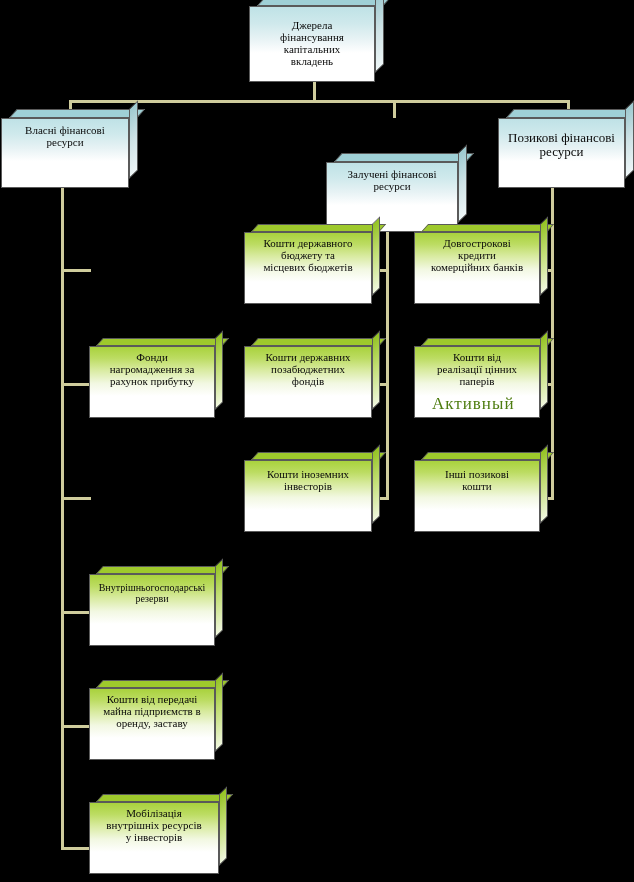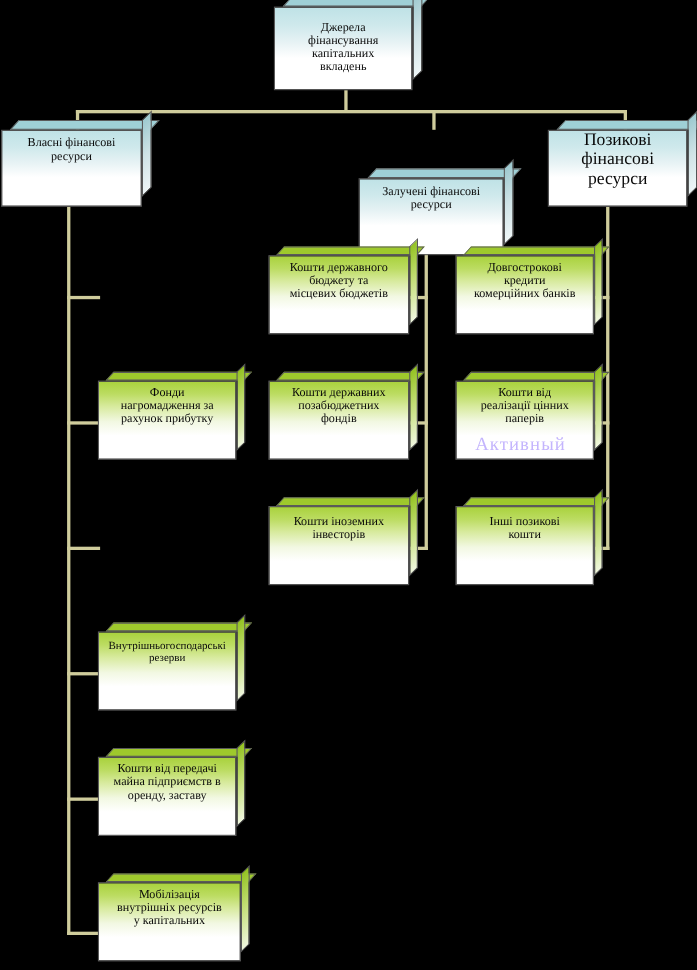--- a/index.html
+++ b/index.html
@@ -100,21 +100,21 @@
 
   .label {
     display: block;
     width: 100%;
     white-space: pre-line;
   }
 
   .watermark {
     position: absolute;
     z-index: 9;
-    color: #c4b5fd;
+    color: #4d7c0f;
     font-family: "Liberation Serif", "DejaVu Serif", serif;
     letter-spacing: 1px;
     white-space: nowrap;
   }
 </style>
 </head>
 <body>
 
 <div id="chart">
 
@@ -177,21 +177,21 @@
       <span class="label">Залучені фінансові
 ресурси</span>
     </div>
   </div>
 
   <div class="node blue" style="left:498px; top:118px; width:127px; height:70px;">
     <div class="top" style="left:8px; top:-9px; width:127px; height:9px;
                 transform:skewX(-42deg); transform-origin:bottom left;"></div>
     <div class="side" style="left:127px; top:-9px; width:9px; height:70px;
                 transform:skewY(-44deg); transform-origin:top left;"></div>
-    <div class="face" style="font-size:16px; align-items:flex-start; padding-top:0;">
+    <div class="face" style="font-size:13px; align-items:flex-start; padding-top:12px;">
       <span class="label">Позикові фінансові
 ресурси</span>
     </div>
   </div>
 
 
   <div class="node green" style="left:89px; top:346px; width:126px; height:72px;">
     <div class="top" style="left:7px; top:-8px; width:126px; height:8px;
                 transform:skewX(-42deg); transform-origin:bottom left;"></div>
     <div class="side" style="left:126px; top:-8px; width:8px; height:72px;
@@ -228,21 +228,21 @@
   </div>
 
   <div class="node green" style="left:89px; top:802px; width:130px; height:72px;">
     <div class="top" style="left:7px; top:-8px; width:130px; height:8px;
                 transform:skewX(-42deg); transform-origin:bottom left;"></div>
     <div class="side" style="left:130px; top:-8px; width:8px; height:72px;
                 transform:skewY(-44deg); transform-origin:top left;"></div>
     <div class="face" style="font-size:11px; align-items:flex-start; padding-top:5px;">
       <span class="label">Мобілізація
 внутрішніх ресурсів
-у капітальних</span>
+у інвесторів</span>
     </div>
   </div>
 
   <div class="node green" style="left:244px; top:232px; width:128px; height:72px;">
     <div class="top" style="left:7px; top:-8px; width:128px; height:8px;
                 transform:skewX(-42deg); transform-origin:bottom left;"></div>
     <div class="side" style="left:128px; top:-8px; width:8px; height:72px;
                 transform:skewY(-44deg); transform-origin:top left;"></div>
     <div class="face" style="font-size:11px; align-items:flex-start; padding-top:5px;">
       <span class="label">Кошти державного

